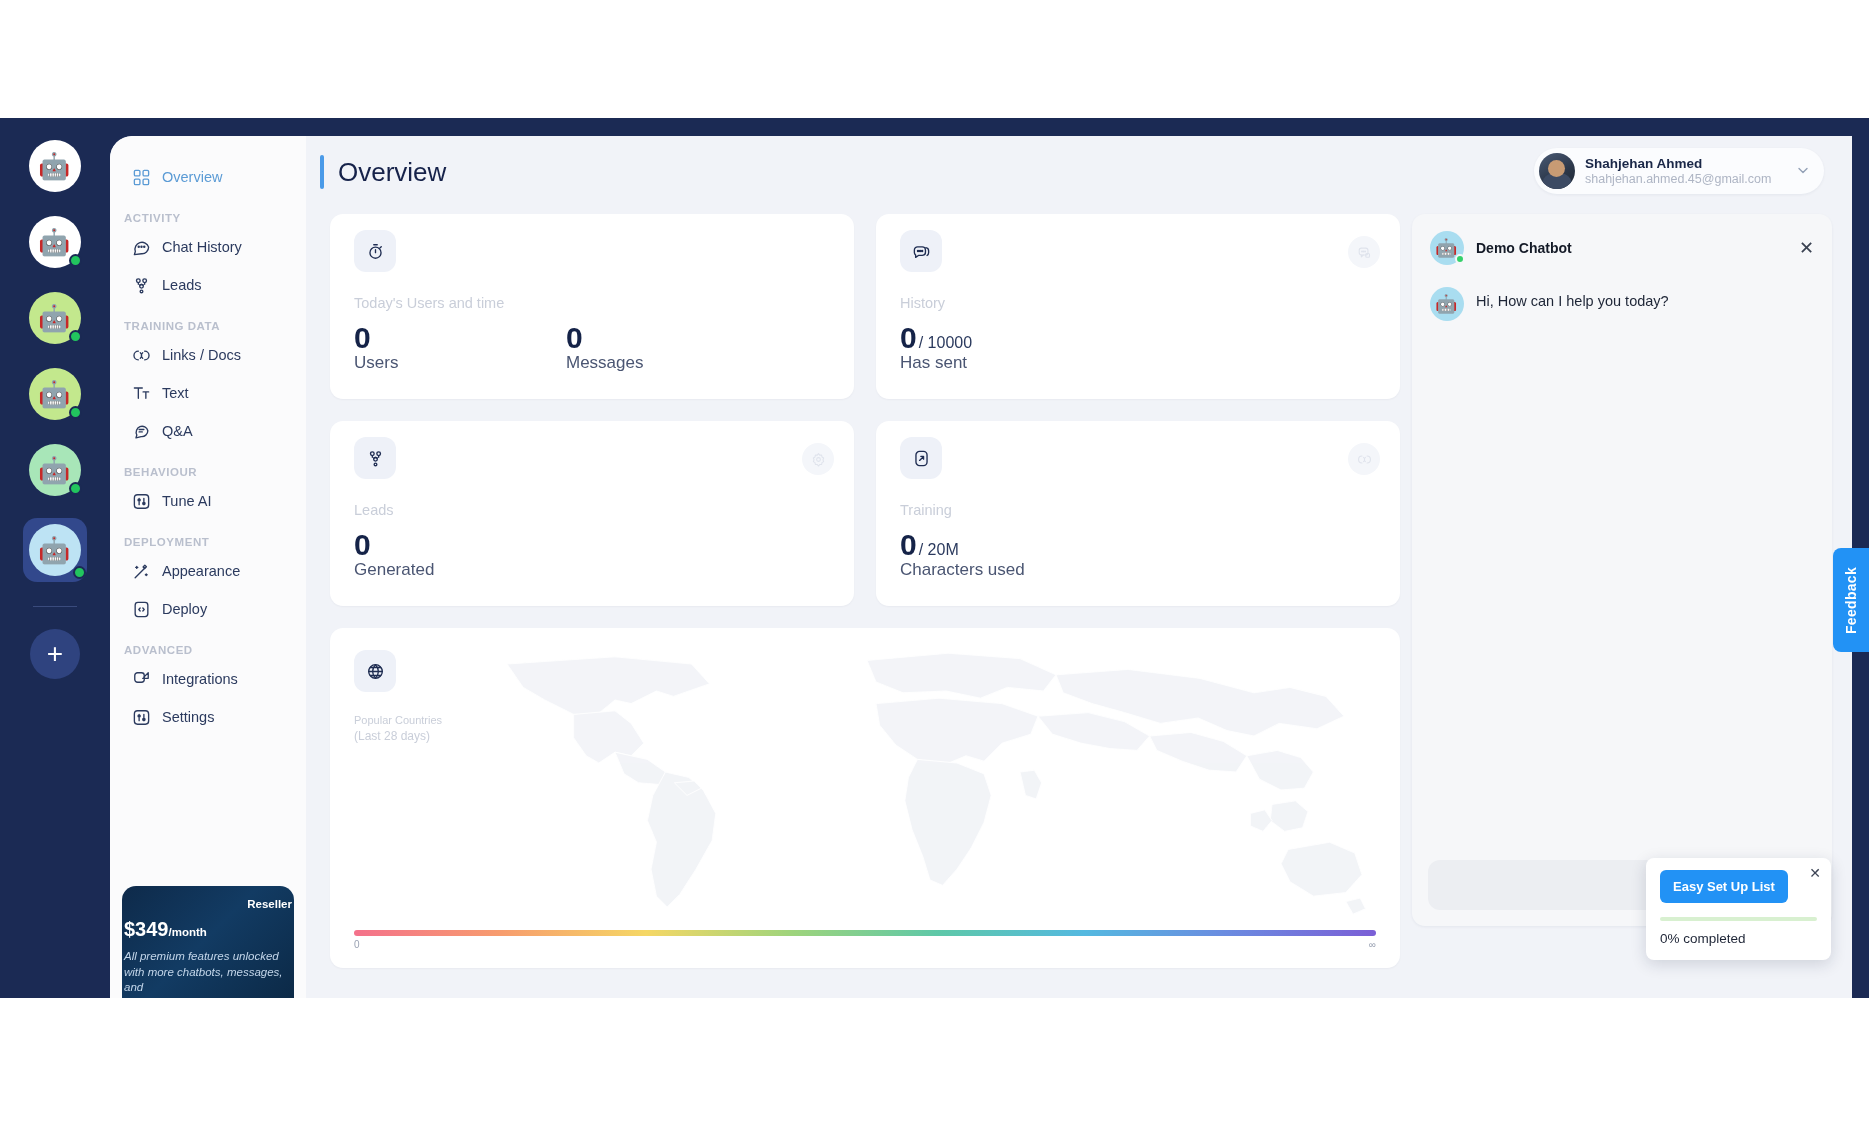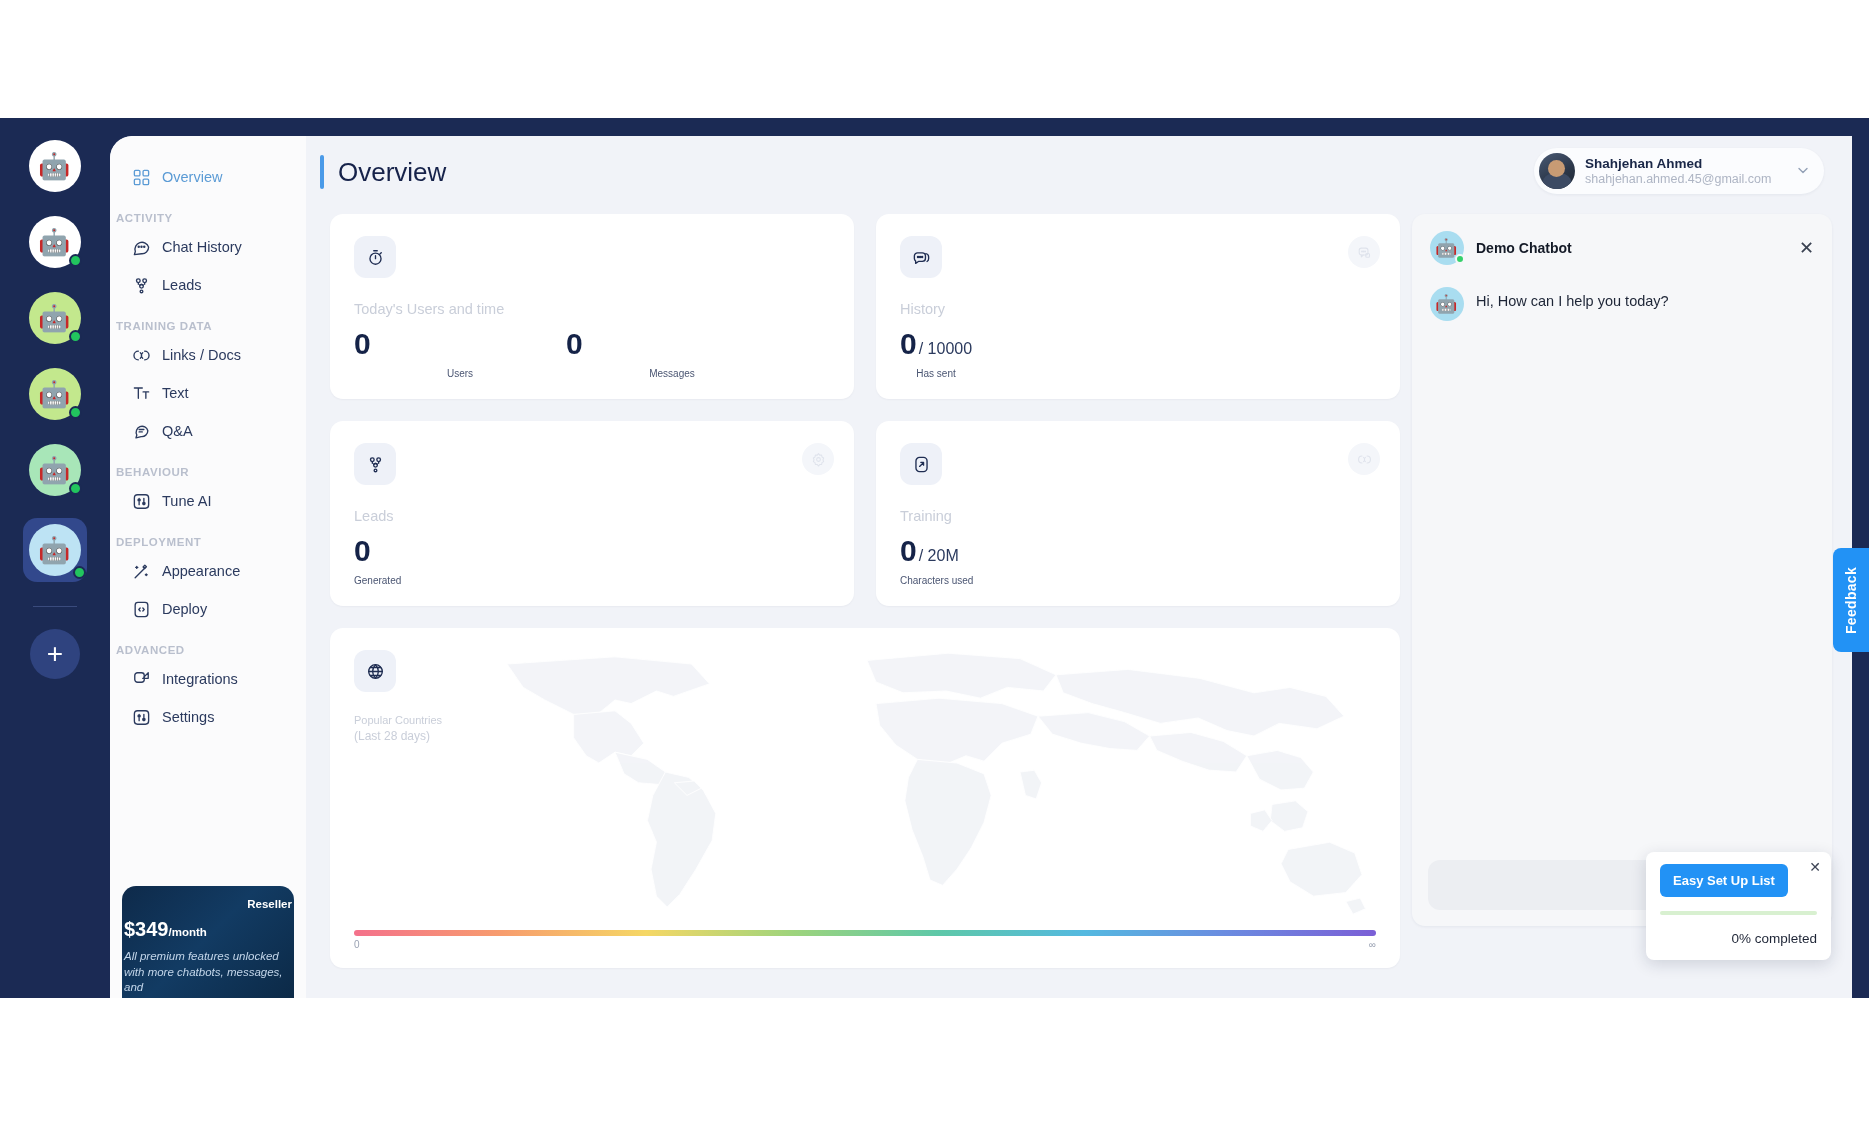--- a/index.html
+++ b/index.html
@@ -84,21 +84,21 @@
     display: flex; align-items: center; gap: 11px;
     height: 38px; padding: 0 0 0 22px;
     color: #2b3a5e; font-size: 14.5px; cursor: pointer;
   }
   .nav-item.active { color: #5b9bd5; }
   .nav-item .nav-ic {
     width: 19px; height: 19px; flex: 0 0 19px;
     display: flex; align-items: center; justify-content: center;
   }
   .nav-section {
-    padding: 16px 0 4px 6px;
+    padding: 16px 0 4px 14px;
     font-size: 11.5px; letter-spacing: 0.55px;
     color: #b9bfcd; font-weight: 600;
   }
 
   
   #reseller-card {
     position: absolute; left: 12px; bottom: -20px;
     width: 172px; height: 132px;
     border-radius: 14px;
     background: linear-gradient(135deg,#0e2a4a 0%,#123b63 45%,#0b2743 100%);
@@ -166,21 +166,21 @@
   
   #cards {
     position: absolute; left: 24px; top: 78px;
     width: 1070px;
   }
   .card-row { display: flex; gap: 22px; margin-bottom: 22px; }
   .stat-card {
     position: relative;
     width: 524px; height: 185px;
     background: #ffffff; border-radius: 13px;
-    padding: 22px 24px;
+    padding: 16px 24px;
     box-shadow: 0 1px 2px rgba(20,30,60,.04);
   }
   .card-icon {
     width: 42px; height: 42px; border-radius: 12px;
     background: #eef1f8;
     display: flex; align-items: center; justify-content: center;
     color: #1f2d52;
   }
   .card-action {
     position: absolute; right: 20px; top: 22px;
@@ -194,21 +194,21 @@
   }
   .card-metrics { display: flex; gap: 0; margin-top: 12px; }
   .metric { width: 212px; }
   .metric.auto { width: auto; }
   .metric-value {
     font-size: 30px; font-weight: 700; color: #152348; line-height: 1;
   }
   .metric-value .suffix {
     font-size: 16px; font-weight: 400; color: #2b3a5e; margin-left: 2px;
   }
-  .metric-sub { margin-top: 9px; font-size: 10px; color: #4a5572; text-align: center; }
+  .metric-sub { font-size: 17px; color: #4a5572; }
 
   
   #countries-card {
     position: relative;
     width: 1070px; height: 340px;
     background: #ffffff; border-radius: 13px;
     padding: 22px 24px; overflow: hidden;
     box-shadow: 0 1px 2px rgba(20,30,60,.04);
   }
   #countries-title { margin-top: 22px; font-size: 11px; color: #c9ced9; }
@@ -306,21 +306,21 @@
     font-size: 13px; font-weight: 700;
     padding: 9px 13px; border-radius: 6px; cursor: pointer;
     border: 0; font-family: "Liberation Sans", sans-serif;
   }
   #setup-progress-track {
     margin-top: 14px; height: 4px; border-radius: 2px;
     background: #d8f0d0;
   }
   #setup-progress-fill { height: 100%; width: 0%; border-radius: 2px; background: #4caf50; }
   #setup-progress-label {
-    margin-top: 16px; font-size: 13.5px; color: #1e2536; text-align: right;
+    margin-top: 10px; font-size: 13.5px; color: #1e2536;
   }
 </style>
 </head>
 <body>
 
 <div id="app-frame">
 
   <div id="bot-rail">
       <div class="bot-avatar-wrap">
         <div class="bot-avatar" style="background: rgb(255, 255, 255);">🤖</div>

